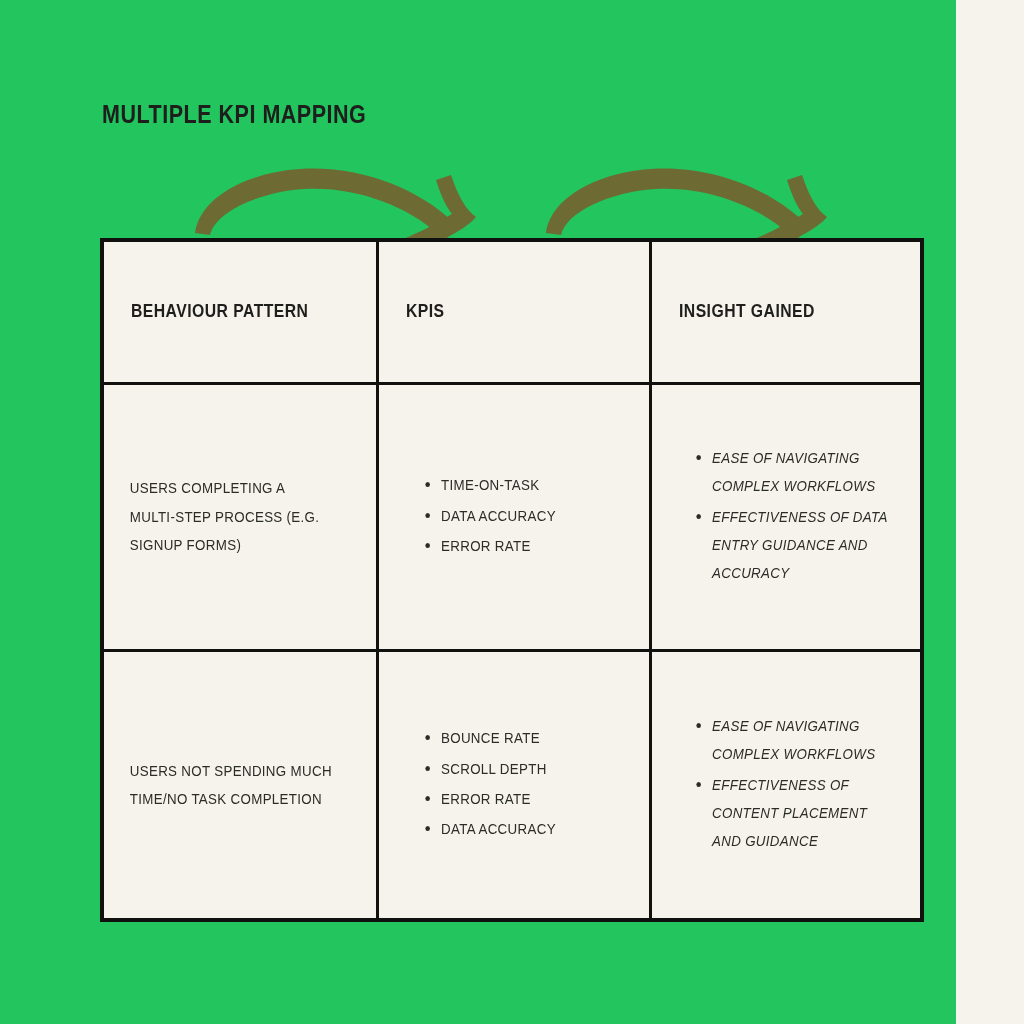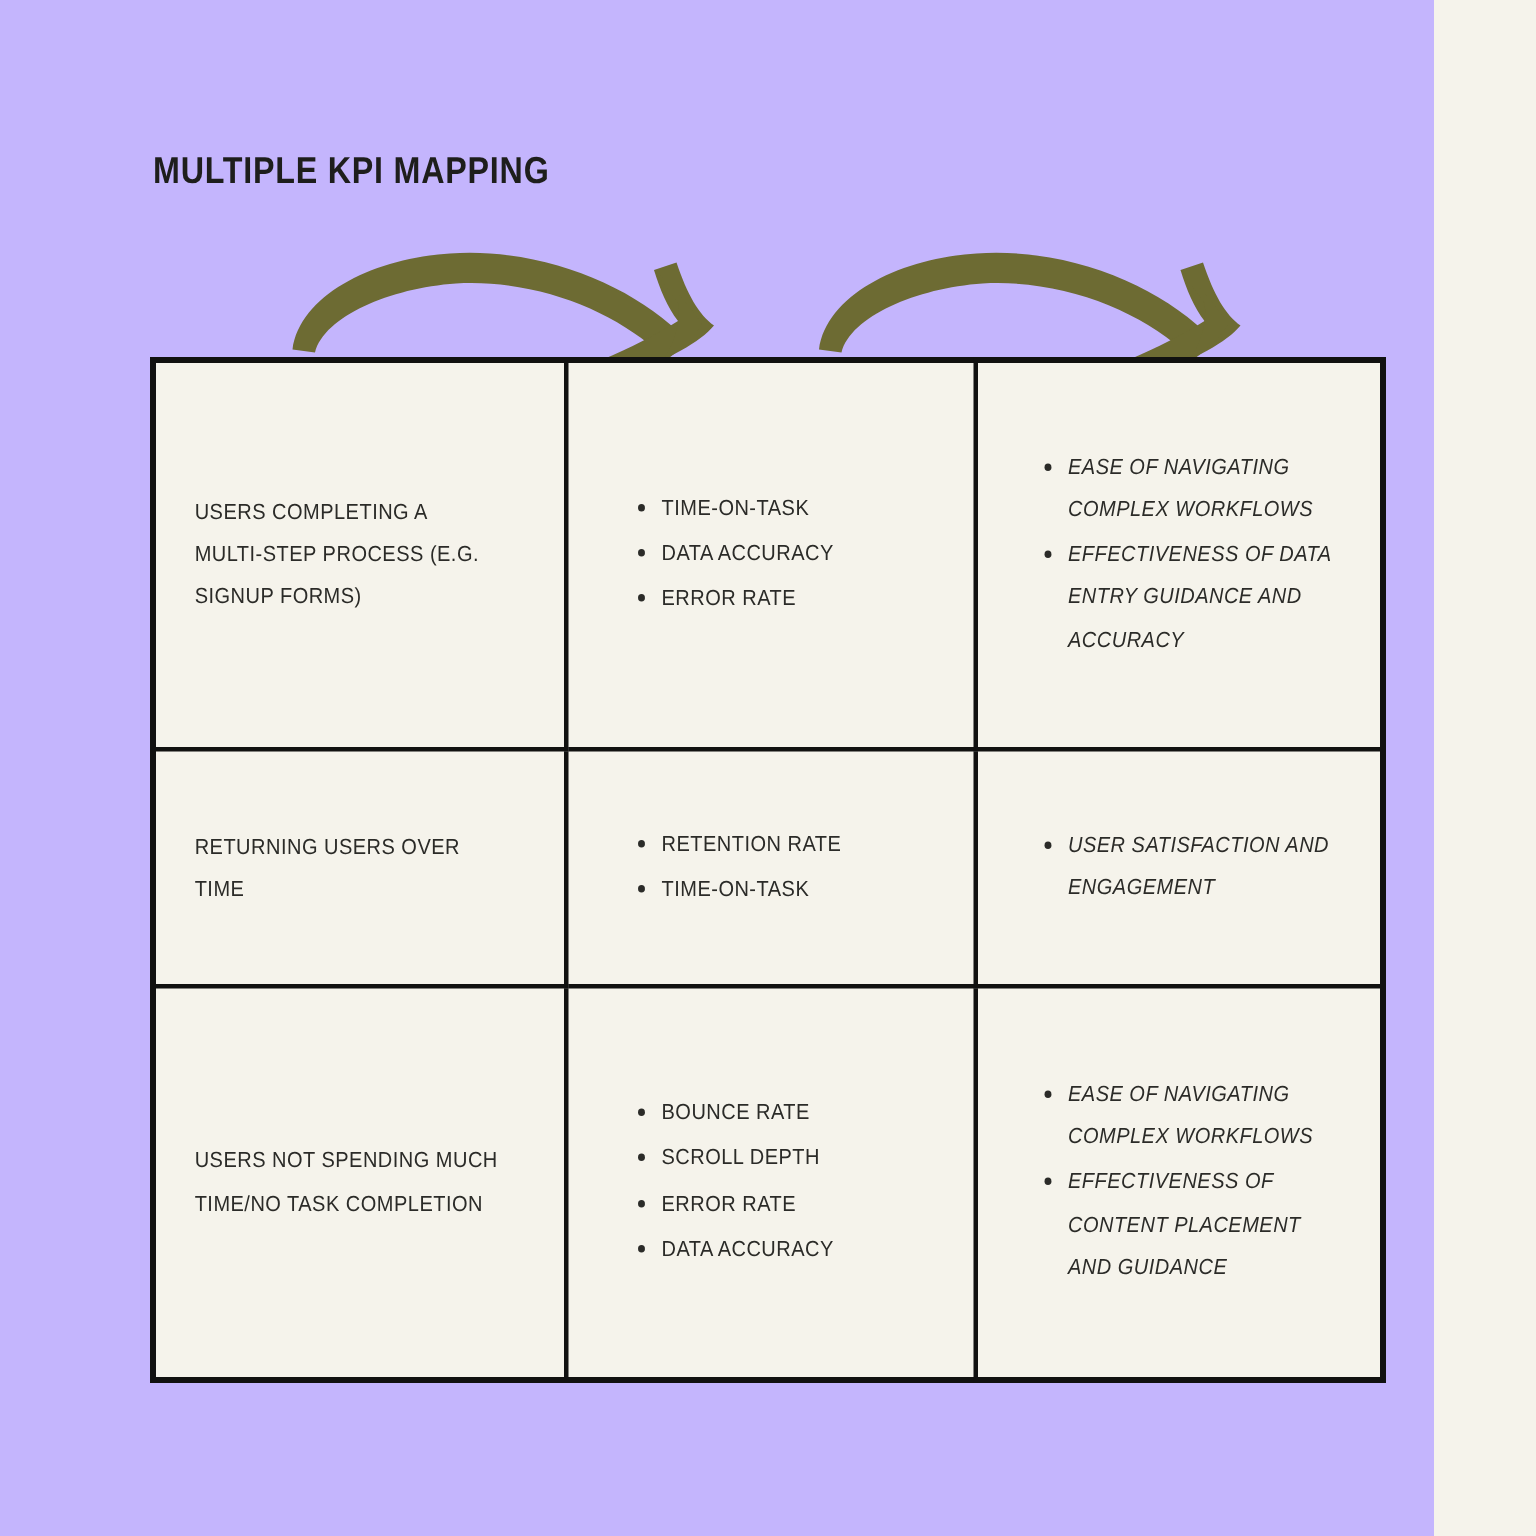--- a/index.html
+++ b/index.html
@@ -11,21 +11,21 @@
     height: 1024px;
     background: #F5F3EB;
     font-family: "Liberation Sans", sans-serif;
     overflow: hidden;
   }
 
   #canvas {
     position: relative;
     width: 956px;
     height: 1024px;
-    background: #c4b5fd;
+    background: #22c55e;
   }
 
   
   #page-title {
     position: absolute;
     left: 102px;
     top: 100px;
     font-family: "Liberation Sans", sans-serif;
     font-size: 25px;
     font-weight: bold;
@@ -179,20 +179,31 @@
     </g>
   </svg>
 
   <table id="kpi-table">
     <colgroup>
       <col class="c1">
       <col class="c2">
       <col class="c3">
     </colgroup>
     <tbody>
+      <tr class="hdr-row">
+        <td>
+          <div class="hdr-cell">BEHAVIOUR PATTERN</div>
+        </td>
+        <td>
+          <div class="hdr-cell">KPIS</div>
+        </td>
+        <td>
+          <div class="hdr-cell center">INSIGHT GAINED</div>
+        </td>
+      </tr>
 
       <tr class="row-1">
         <td>
           <div class="pattern-cell">USERS COMPLETING A MULTI-STEP PROCESS (E.G. SIGNUP FORMS)</div>
         </td>
         <td>
           <div class="list-cell">
             <ul>
                 <li>TIME-ON-TASK</li>
                 <li>DATA ACCURACY</li>
@@ -203,40 +214,20 @@
         <td>
           <div class="list-cell col3">
             <ul>
                 <li>EASE OF NAVIGATING COMPLEX WORKFLOWS</li>
                 <li>EFFECTIVENESS OF DATA ENTRY GUIDANCE AND ACCURACY</li>
               </ul>
           </div>
         </td>
       </tr>
 
-      <tr class="row-2">
-        <td>
-          <div class="pattern-cell">RETURNING USERS OVER TIME</div>
-        </td>
-        <td>
-          <div class="list-cell">
-            <ul>
-                <li>RETENTION RATE</li>
-                <li>TIME-ON-TASK</li>
-              </ul>
-          </div>
-        </td>
-        <td>
-          <div class="list-cell col3">
-            <ul>
-                <li>USER SATISFACTION AND ENGAGEMENT</li>
-              </ul>
-          </div>
-        </td>
-      </tr>
 
       <tr class="row-3">
         <td>
           <div class="pattern-cell">USERS NOT SPENDING MUCH TIME/NO TASK COMPLETION</div>
         </td>
         <td>
           <div class="list-cell">
             <ul>
                 <li>BOUNCE RATE</li>
                 <li>SCROLL DEPTH</li>

